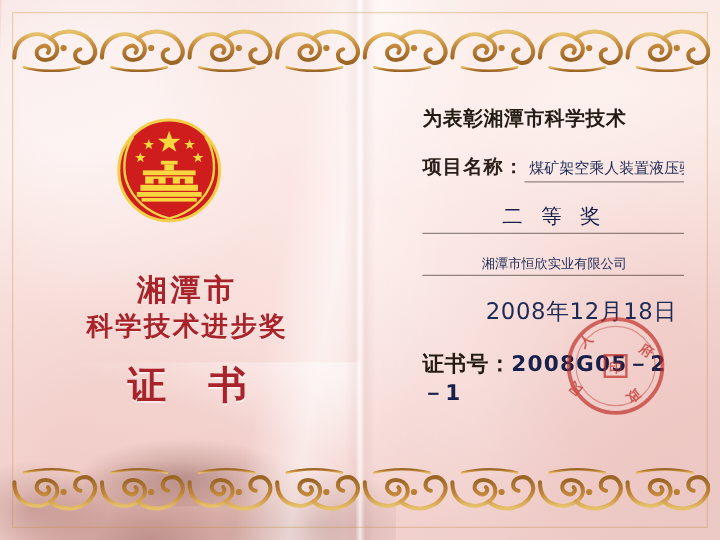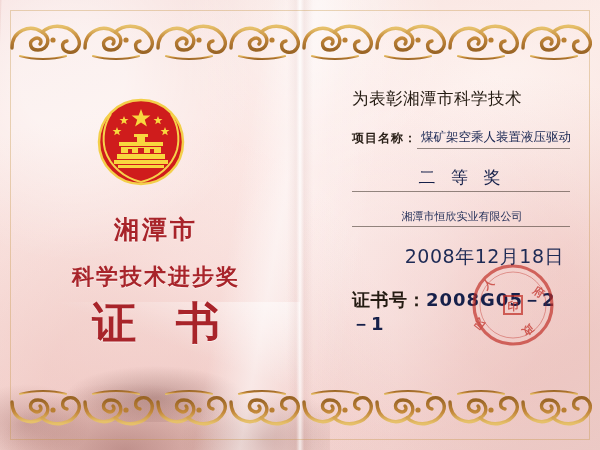--- a/index.html
+++ b/index.html
@@ -97,70 +97,70 @@
     position: absolute;
     left: 88px; top: 92px;
     width: 106px; height: 104px;
   }
   .emblem svg { display: block; width: 100%; height: 100%; }
 
   
   .left-title {
     position: absolute;
     left: 36px;
-    top: 214px;
+    top: 226px;
     width: 240px;
     text-align: center;
     color: #a8242a;
     font-family: "DejaVu Sans", sans-serif;
     font-weight: bold;
     text-shadow: 0 1px 0 rgba(255,255,255,0.5);
   }
   .left-title .l1 {
     font-size: 25px;
     letter-spacing: 3px;
     line-height: 1.25;
   }
   .left-title .l2 {
     font-size: 22px;
     letter-spacing: 2px;
     line-height: 1.3;
-    margin-top: 18px;
+    margin-top: 2px;
   }
   .left-title .l3 {
-    font-size: 44px;
+    font-size: 32px;
     letter-spacing: 12px;
-    margin-top: 2px;
+    margin-top: 12px;
     text-indent: 12px;
   }
 
   
   .right {
     position: absolute;
     left: 352px;
     top: 86px;
     width: 218px;
     color: #2b2118;
   }
   .intro {
     font-size: 16.5px;
     line-height: 1.62;
     letter-spacing: 0.5px;
     color: #241b12;
-    font-weight: normal;
+    font-weight: bold;
   }
   .fields { margin-top: 16px; }
   .field {
     display: flex;
     align-items: flex-end;
     margin-bottom: 17px;
     position: relative;
   }
   .field .lab {
-    font-size: 12px;
+    font-size: 16px;
     color: #2a2018;
     font-weight: bold;
     white-space: nowrap;
     letter-spacing: 1px;
     padding-bottom: 2px;
   }
   .field .val {
     flex: 1;
     font-size: 12.5px;
     color: #1d2a55;

